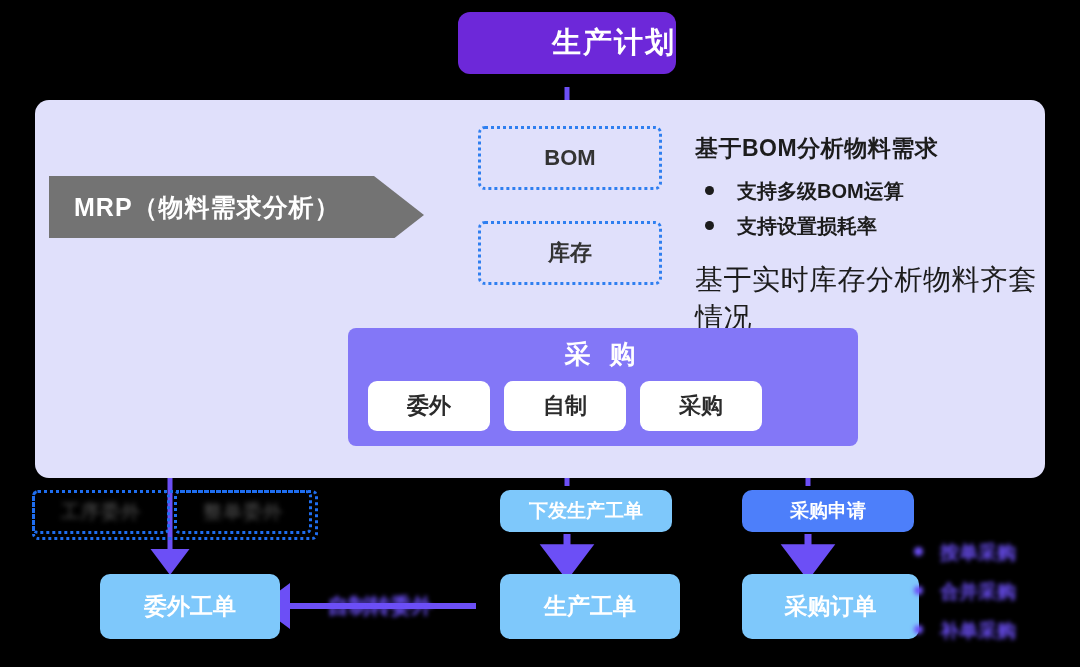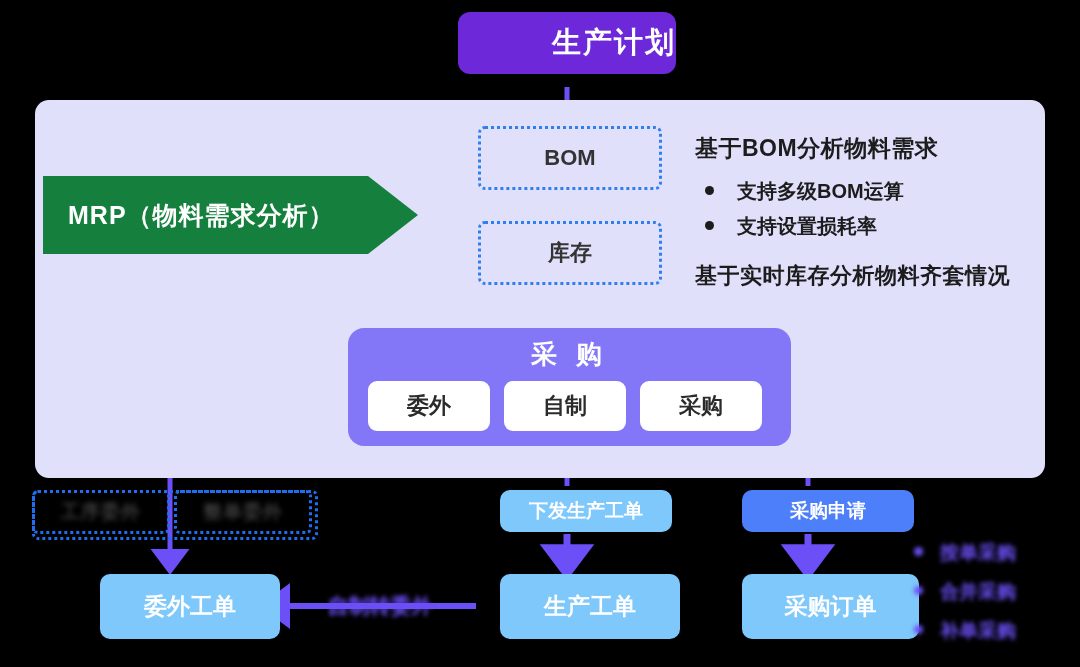--- a/index.html
+++ b/index.html
@@ -19,22 +19,22 @@
   }
 
   
   .mrp-panel{
     position:absolute;left:35px;top:100px;width:1010px;height:378px;
     background:#e0e0fb;border-radius:14px;
   }
 
   
   .mrp-banner{
-    position:absolute;left:43px;top:176px;width:375px;height:78px;
-    background:#15803d;
+    position:absolute;left:49px;top:176px;width:375px;height:62px;
+    background:#737373;
     clip-path:polygon(0 0, 325px 0, 375px 39px, 325px 78px, 0 78px);
     display:flex;align-items:center;
   }
   .mrp-banner span{
     color:#ffffff;font-size:25px;font-weight:700;padding-left:25px;letter-spacing:1px;
   }
 
   
   .dbox{
     position:absolute;width:178px;height:58px;
@@ -52,26 +52,26 @@
   .info-h{font-size:23px;font-weight:700;letter-spacing:.5px;}
   .info-list{margin:14px 0 0 0;padding:0;list-style:none;}
   .info-list li{
     font-size:20px;font-weight:700;margin:0 0 8px 0;
     padding-left:42px;position:relative;
   }
   .info-list li:before{
     content:"";position:absolute;left:10px;top:8px;
     width:9px;height:9px;border-radius:50%;background:#1c1c1c;
   }
-  .info-h2{font-size:22px;font-weight:700;margin-top:21px;letter-spacing:.5px;}
+  .info-h2{font-size:28px;font-weight:400;margin-top:21px;letter-spacing:.5px;}
 
   
   .buy-block{
-    position:absolute;left:348px;top:328px;width:443px;height:118px;
-    background:#8377f7;border-radius:16px;
+    position:absolute;left:348px;top:328px;width:510px;height:118px;
+    background:#8377f7;border-radius:8px;
   }
   .buy-title{
     position:absolute;top:9px;left:0;width:100%;text-align:center;
     color:#fff;font-size:26px;font-weight:700;letter-spacing:6px;
   }
   .buy-sub{
     position:absolute;top:53px;height:50px;width:122px;
     background:#fff;border-radius:9px;
     display:flex;align-items:center;justify-content:center;
     color:#2b2b2b;font-size:22px;font-weight:700;

